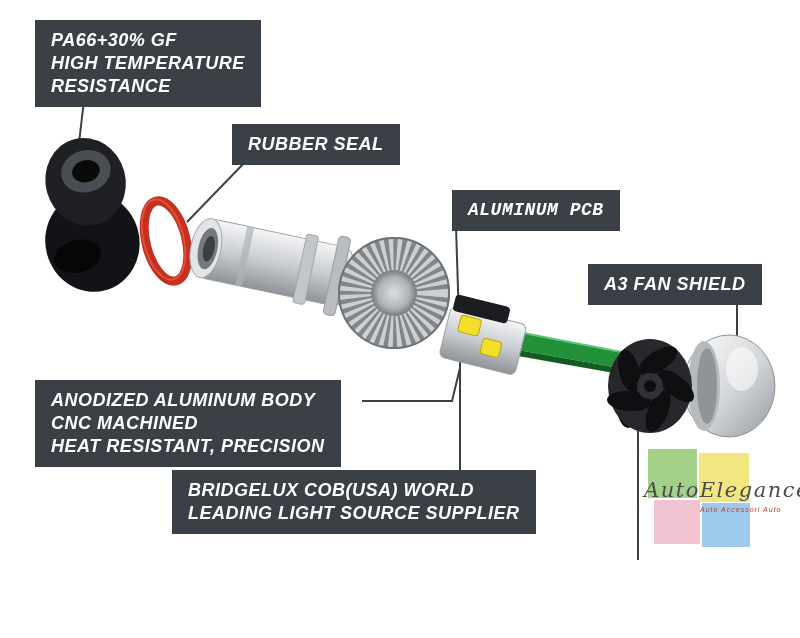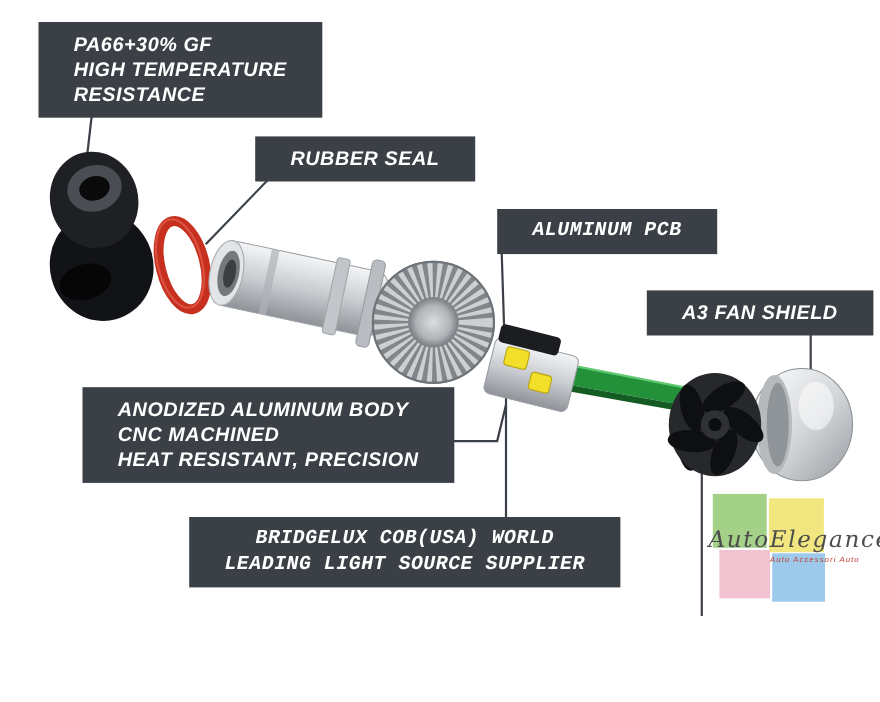--- a/index.html
+++ b/index.html
@@ -10,24 +10,24 @@
   .art{position:absolute; left:0; top:0;}
   .label{
     position:absolute;
     background:#3a4046;
     color:#ffffff;
     font-weight:bold;
     font-style:italic;
     font-size:18px;
     line-height:1.28;
     letter-spacing:0.5px;
-    padding:9px 32px;
+    padding:9px 16px;
     white-space:nowrap;
   }
-  .label.center{text-align:center;font-family:Liberation Mono, monospace;}
+  .label.center{}
   .wm-sq{position:absolute;}
   .wm-brand{
     position:absolute;
     font-family:"DejaVu Serif", serif;
     font-style:italic;
     font-size:21px;
     color:#4c4c4c;
     letter-spacing:1.5px;
     white-space:nowrap;
   }
@@ -148,21 +148,21 @@
   </div>
 
   <div class="label" style="left:452px; top:190px;font-family:Liberation Mono, monospace;">
     <div>ALUMINUM PCB</div>
   </div>
 
   <div class="label" style="left:588px; top:254px;margin-top:10px;">
     <div>A3 FAN SHIELD</div>
   </div>
 
-  <div class="label" style="left:35px; top:352px;margin-left:40px;">
+  <div class="label" style="left:35px; top:380px;">
     <div>ANODIZED ALUMINUM BODY</div>
     <div>CNC MACHINED</div>
     <div>HEAT RESISTANT, PRECISION</div>
   </div>
 
   <div class="label center" style="left:172px; top:470px;">
     <div>BRIDGELUX COB(USA) WORLD</div>
     <div>LEADING LIGHT SOURCE SUPPLIER</div>
   </div>
 

